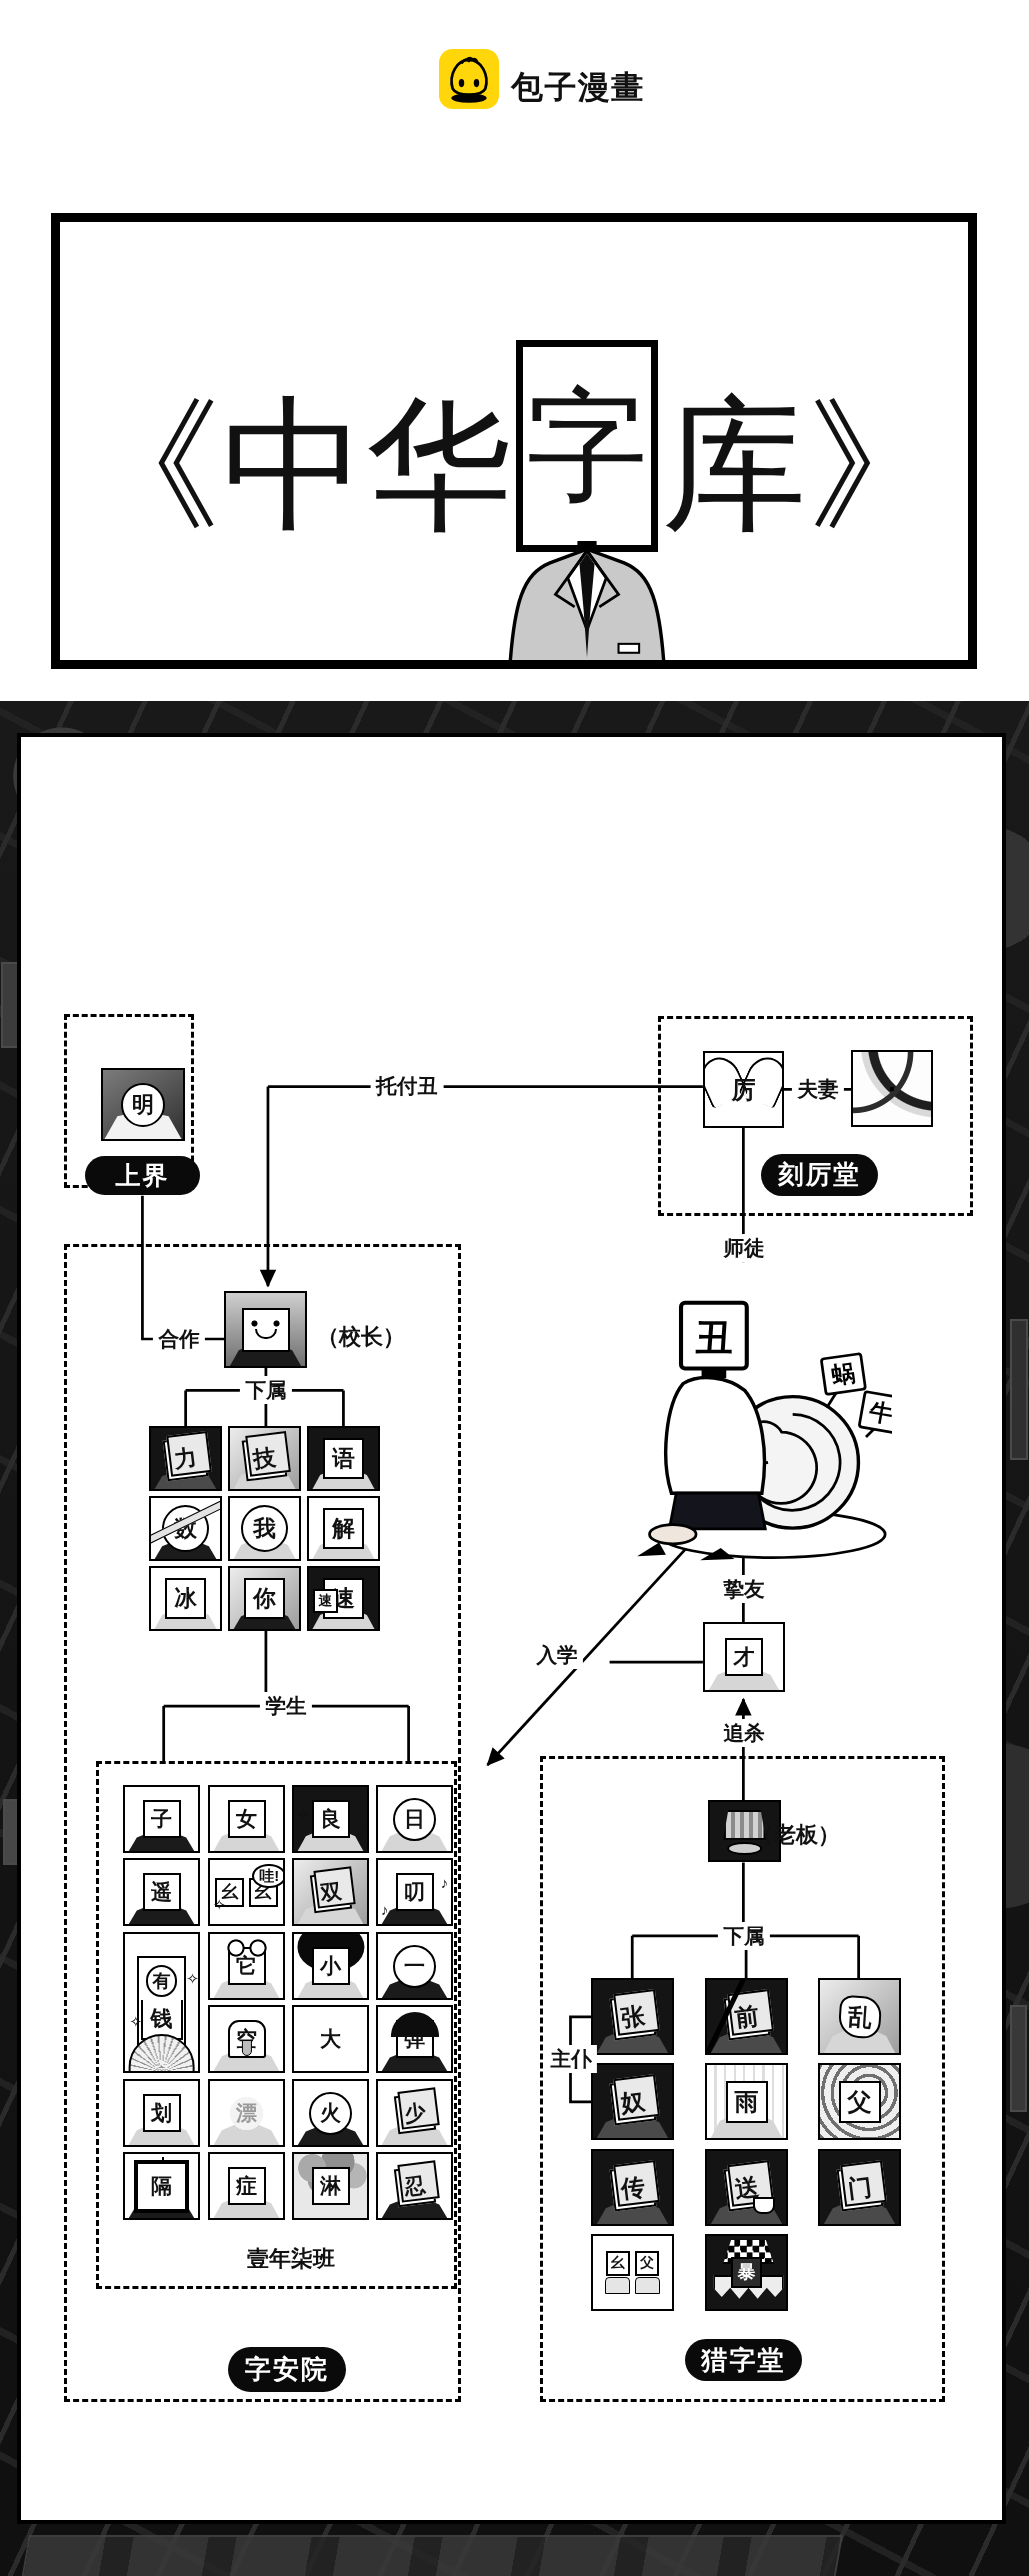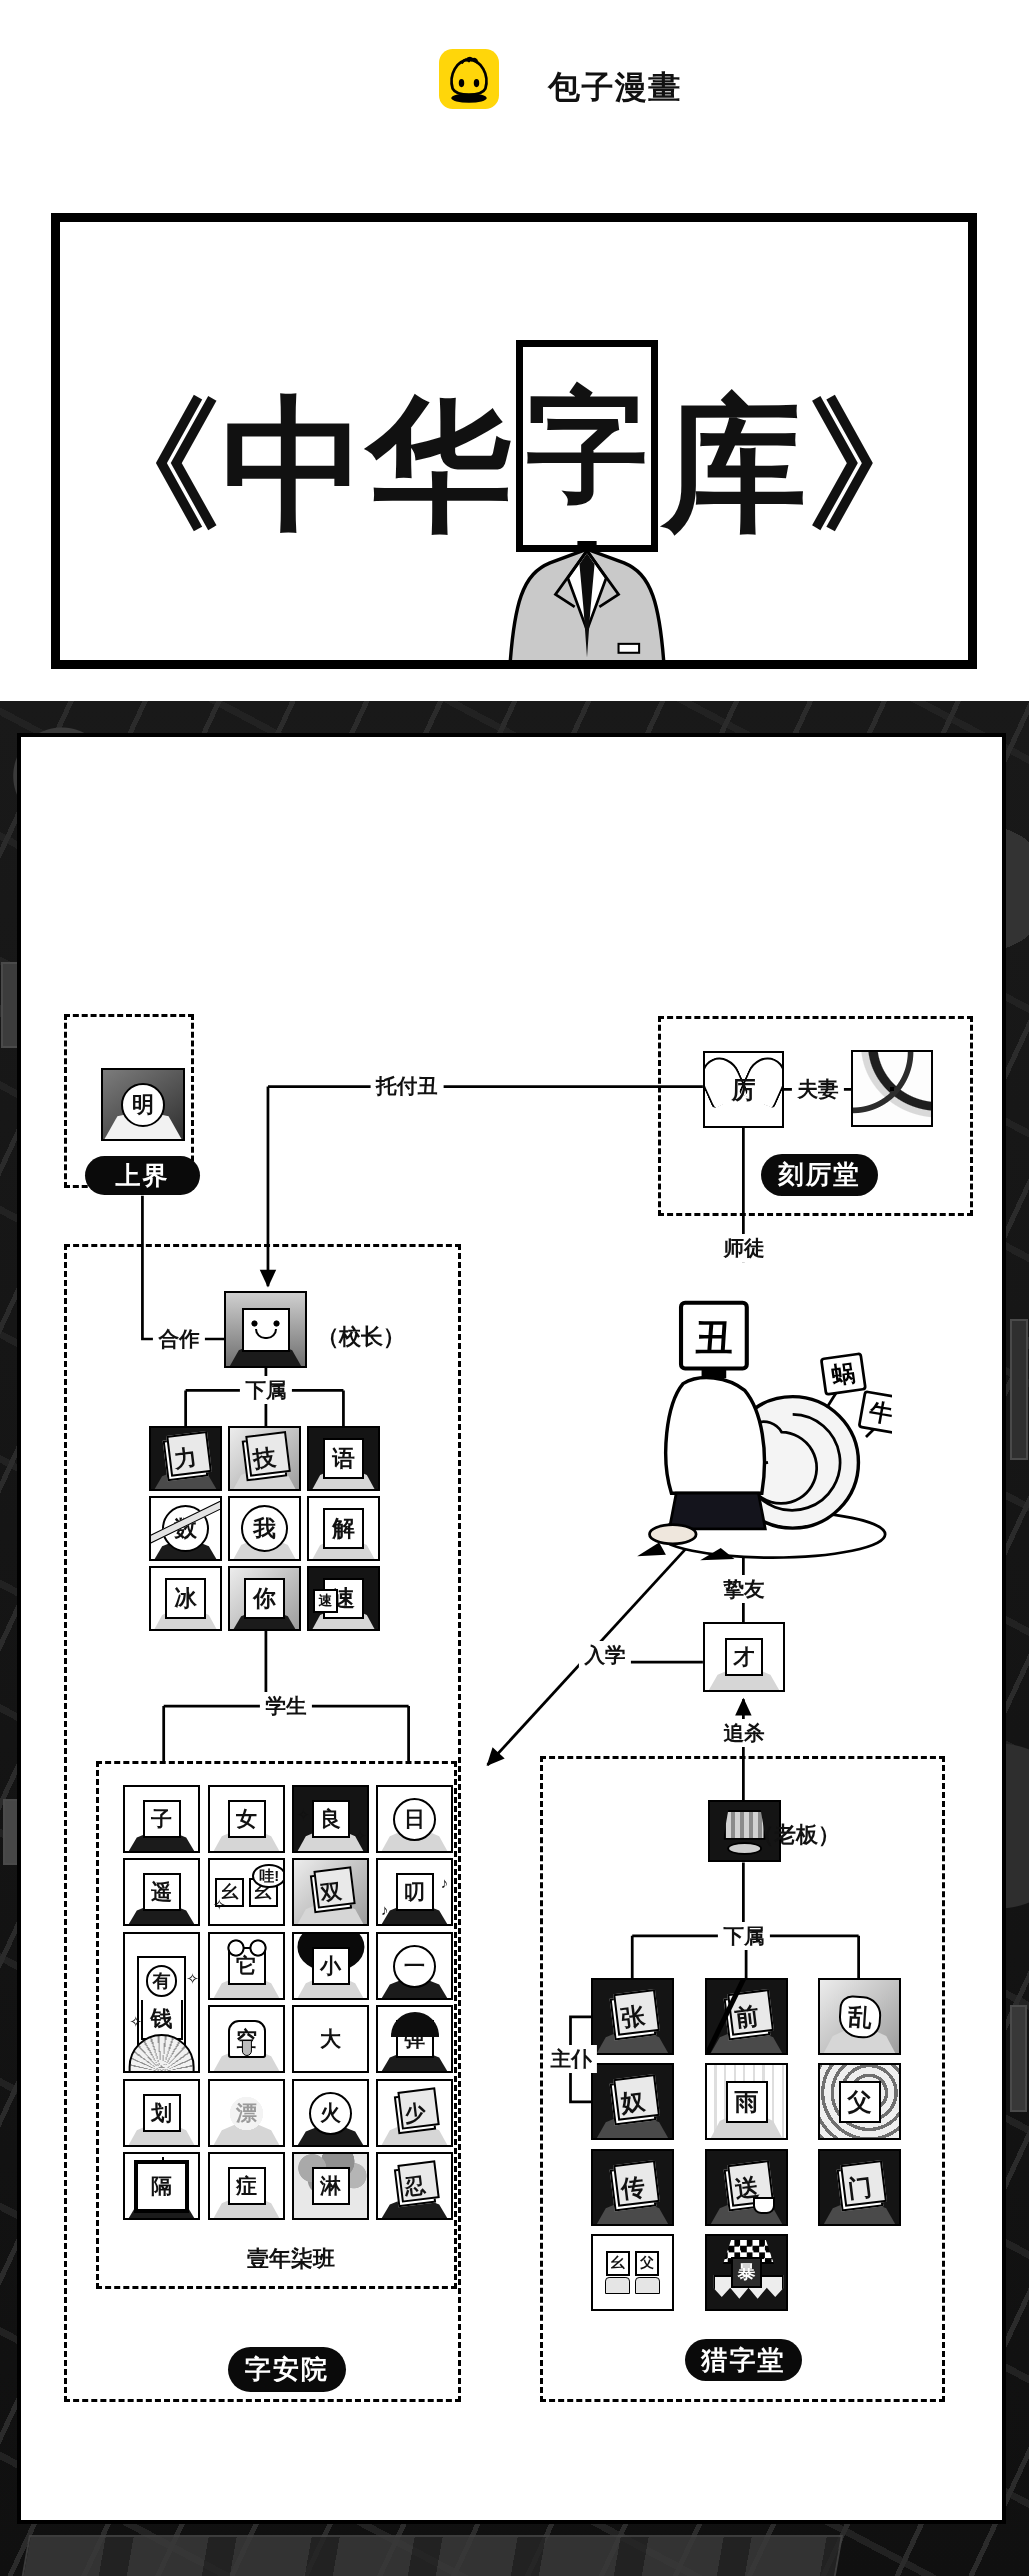--- a/index.html
+++ b/index.html
@@ -1,25 +1,25 @@
 <!DOCTYPE html>
 <html style="font-size:11px"><head>
 <meta charset="utf-8">
 <style>
   html,body{margin:0;padding:0;background:#555;}
   .page{position:relative;width:1029px;height:2576px;background:#fff;overflow:hidden;
         font-family:"Liberation Sans","DejaVu Sans",sans-serif;color:#111;}
   
   .logo{position:absolute;left:439px;top:49px;width:60px;height:60px;border-radius:13.7px;background:#ffd60a;}
   .logo svg{position:absolute;inset:0;}
-  .brand{position:absolute;left:511px;top:66px;font-size:32px;font-weight:800;letter-spacing:1.4px;margin-left:37px;}
+  .brand{position:absolute;left:511px;top:66px;font-size:32px;font-weight:800;letter-spacing:1.4px;}
   .subtitle{position:absolute;left:0;top:155px;width:1029px;text-align:center;font-size:22.6px;font-weight:700;}
   
   .banner{position:absolute;left:51px;top:213px;width:926px;height:456px;border:9.6px solid #000;background:#fff;box-sizing:border-box;overflow:hidden;}
-  .banner-title{position:absolute;left:0;top:137px;width:100%;display:flex;justify-content:center;align-items:center;font-weight:700;font-size:145px;line-height:1;white-space:nowrap;}
+  .banner-title{position:absolute;left:0;top:137px;width:100%;display:flex;justify-content:center;align-items:center;font-weight:400;font-size:145px;line-height:1;white-space:nowrap;}
   .zibox{position:relative;display:inline-flex;align-items:center;justify-content:center;border:7.5px solid #000;background:#fff;width:128px;height:198px;margin:0 4.1px;transform:translateY(-19px);font-size:122px;z-index:2;}
   .suitfig{position:absolute;left:50%;top:100%;transform:translateX(-50%);margin-top:-4.1px;}
   
   .artwork{position:absolute;left:0;top:701px;width:1029px;height:1875px;background:
      radial-gradient(circle at 6% 4%,#3a3a3a 0 48px,transparent 49px),
      radial-gradient(circle at 96% 10%,#333 0 62px,transparent 62px),
      radial-gradient(circle at 97% 60%,#2e2e2e 0 82px,transparent 83px),
      repeating-linear-gradient(115deg,transparent 0 62px,#2b2b2b 62px 67px),
      repeating-linear-gradient(28deg,transparent 0 103px,#222 103px 110px),
      linear-gradient(#191919,#101010);}
@@ -169,21 +169,21 @@
       </svg>
 
       <div class="lbl" style="left:386px;top:349px;">托付丑</div>
       <div class="lbl" style="left:797px;top:352px;">夫妻</div>
       <div class="lbl" style="left:723px;top:511px;">师徒</div>
       <div class="lbl" style="left:158px;top:602px;">合作</div>
       <div class="lbl bare" style="left:340px;top:600px;font-size:22px;">（校长）</div>
       <div class="lbl" style="left:245px;top:653px;">下属</div>
       <div class="lbl" style="left:265px;top:969px;">学生</div>
       <div class="lbl" style="left:723px;top:852px;">挚友</div>
-      <div class="lbl" style="left:584px;top:918px;">入学</div>
+      <div class="lbl" style="left:536px;top:918px;">入学</div>
       <div class="lbl" style="left:723px;top:996px;">追杀</div>
       <div class="lbl bare" style="left:775px;top:1098px;font-size:22px;">（老板）</div>
       <div class="lbl" style="left:723px;top:1199px;">下属</div>
       <div class="lbl" style="left:550px;top:1322px;">主仆</div>
       <div class="lbl bare" style="left:270px;top:1522px;font-size:22px;">壹年柒班</div>
 
       <div class="pill" style="left:64px;top:419px;width:115px;height:39px;font-size:25px;">上界</div>
       <div class="pill" style="left:740px;top:417px;width:117px;height:42px;font-size:25.4px;">刻厉堂</div>
       <div class="pill" style="left:207px;top:1610px;width:118px;height:45px;font-size:26px;">字安院</div>
       <div class="pill" style="left:664px;top:1602px;width:117px;height:42px;font-size:26px;">猎字堂</div>

